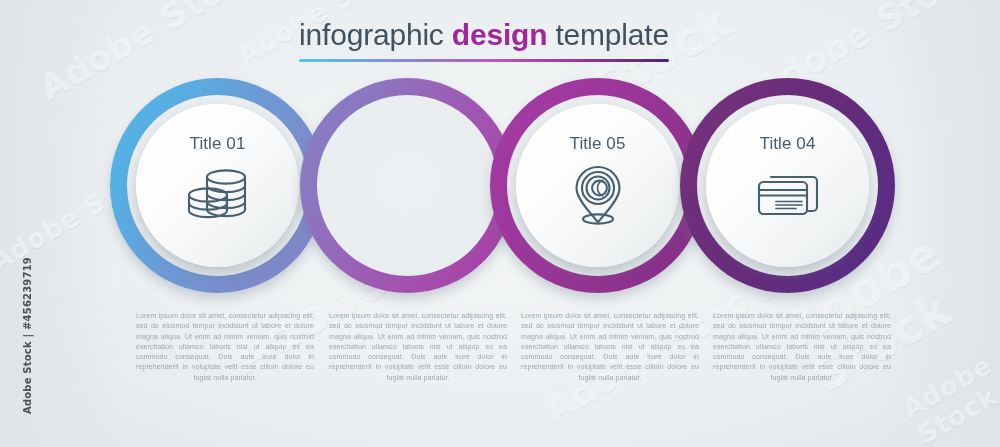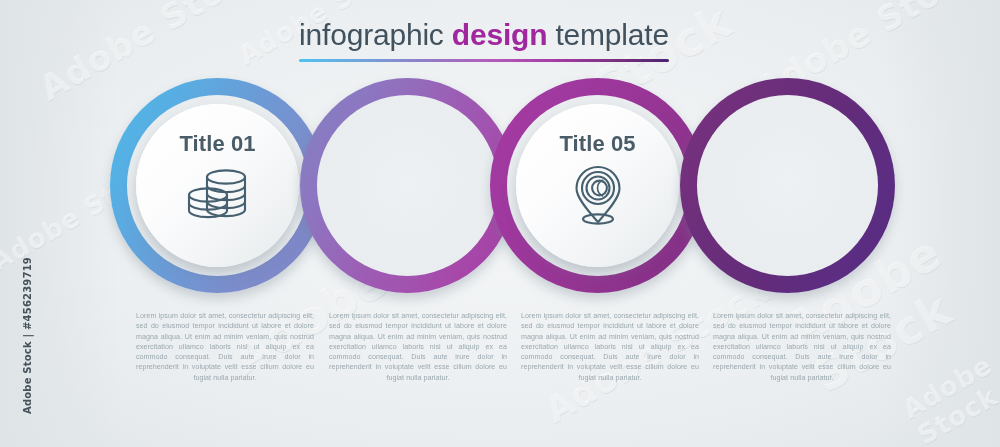--- a/index.html
+++ b/index.html
@@ -163,24 +163,24 @@
       0 7px 13px rgba(105,120,135,0.34),
       inset 0 1px 0 rgba(255,255,255,0.9);
     display: flex;
     flex-direction: column;
     align-items: center;
     justify-content: flex-start;
   }
 
   .node-title {
     margin-top: 30px;
-    font-size: 22px;
+    font-size: 17px;
     line-height: 20px;
     color: #4a5c68;
-    font-weight: 700;
+    font-weight: 400;
     letter-spacing: 0.1px;
   }
 
   .node-icon {
     margin-top: 10px;
     width: 74px;
     height: 62px;
     display: flex;
     align-items: center;
     justify-content: center;
@@ -291,20 +291,37 @@
             <circle cx="38.5" cy="24" r="7.4"></circle>
 
             <ellipse cx="37" cy="55" rx="15" ry="4.6"></ellipse>
           </svg>
         </div>
       </div>
     </div>
 
     <div class="node n4">
       <div class="ring"></div>
+      <div class="disc">
+        <div class="node-title">Title 04</div>
+        <div class="node-icon">
+          <svg viewBox="0 0 74 62" fill="none" stroke="#46606f" stroke-width="2.1" stroke-linecap="round" stroke-linejoin="round">
+
+            <path d="M20 13 h42 a4 4 0 0 1 4 4 v26 a4 4 0 0 1 -4 4 h-6"></path>
+
+            <rect x="8" y="18" width="48" height="32" rx="4.5"></rect>
+            <path d="M8 26 h48"></path>
+            <path d="M8 31.5 h48"></path>
+
+            <path d="M25 37.5 h26" stroke-width="1.7"></path>
+            <path d="M25 41 h26" stroke-width="1.7"></path>
+            <path d="M25 44.5 h20" stroke-width="1.7"></path>
+          </svg>
+        </div>
+      </div>
     </div>
 
   </div>
 
   <div class="columns">
     <div class="col c1">
       <p>Lorem ipsum dolor sit amet, consectetur adipiscing elit, sed do eiusmod tempor incididunt ut labore et dolore magna aliqua. Ut enim ad minim veniam, quis nostrud exercitation ullamco laboris nisi ut aliquip ex ea commodo consequat. Duis aute irure dolor in reprehenderit in voluptate velit esse cillum dolore eu fugiat nulla pariatur.</p>
     </div>
     <div class="col c2">
       <p>Lorem ipsum dolor sit amet, consectetur adipiscing elit, sed do eiusmod tempor incididunt ut labore et dolore magna aliqua. Ut enim ad minim veniam, quis nostrud exercitation ullamco laboris nisi ut aliquip ex ea commodo consequat. Duis aute irure dolor in reprehenderit in voluptate velit esse cillum dolore eu fugiat nulla pariatur.</p>

